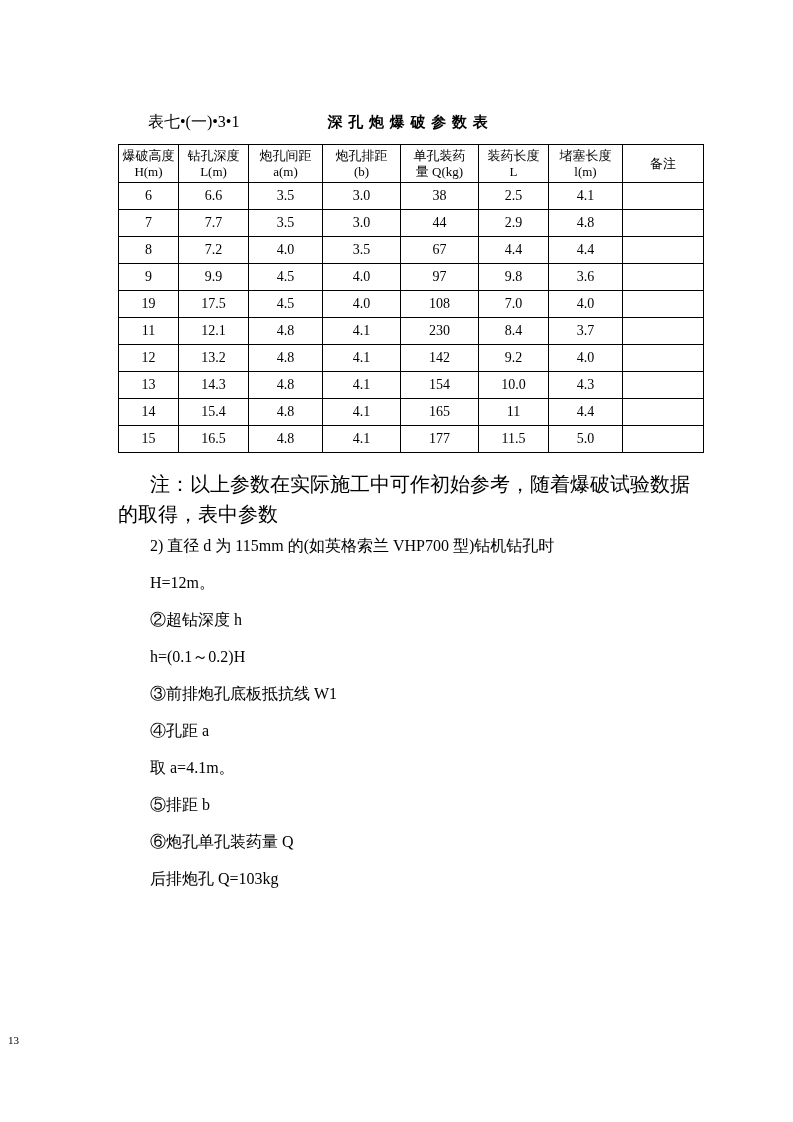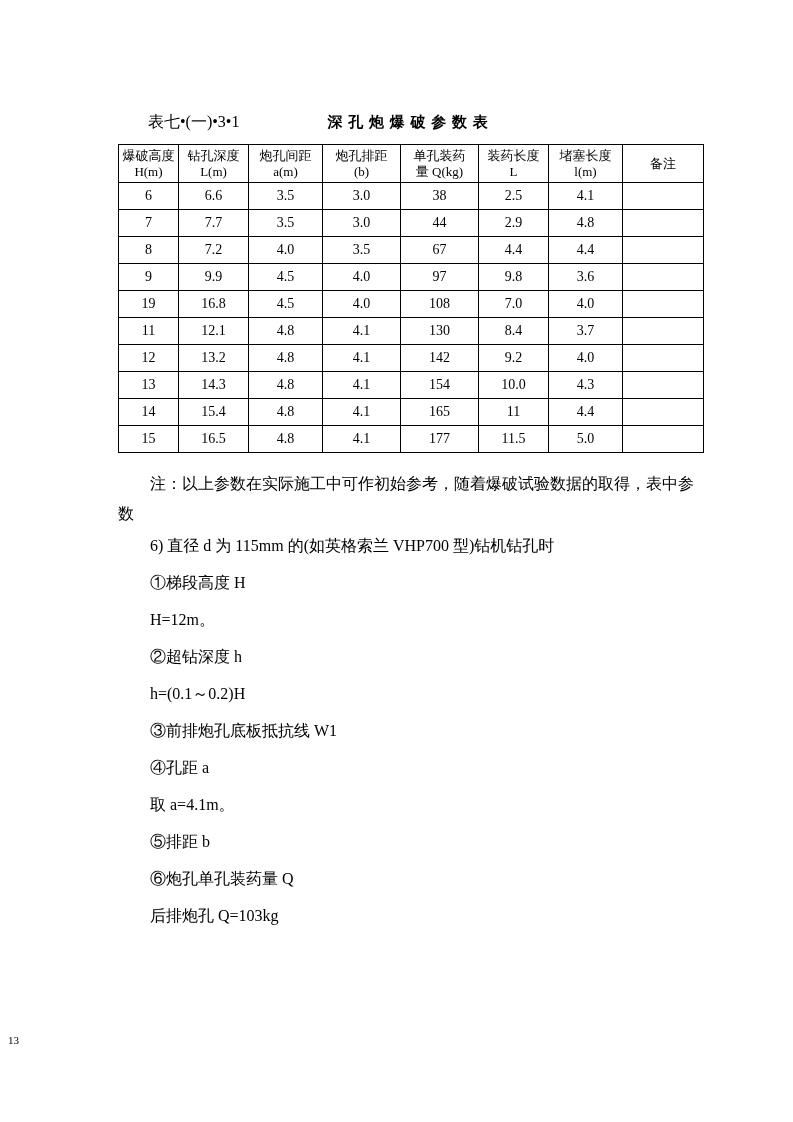--- a/index.html
+++ b/index.html
@@ -21,21 +21,21 @@
   table.param-table { width: 585px; border-collapse: collapse; table-layout: fixed; }
   .param-table th, .param-table td {
     border: 1px solid #000;
     text-align: center; vertical-align: middle;
     font-weight: normal; padding: 0;
     overflow: hidden;
   }
   .param-table th { font-size: 13px; line-height: 16px; height: 38px; }
   .param-table td { font-size: 14px; height: 27px; }
 
-  .note { margin: 16px 0 6px 0; font-size: 16px; line-height: 30px; }
+  .note { margin: 16px 0 6px 0; font-size: 20px; line-height: 30px; }
   .note-first { text-indent: 32px; }
 
   .paragraphs p { margin: 0 0 16px 0; font-size: 16px; line-height: 21px; text-indent: 32px; white-space: nowrap; }
 
   .page-number {
     position: absolute; left: 8px; top: 1034px;
     font-size: 11px;
   }
 </style>
 </head>
@@ -130,34 +130,34 @@
             <td>9.9</td>
             <td>4.5</td>
             <td>4.0</td>
             <td>97</td>
             <td>9.8</td>
             <td>3.6</td>
             <td></td>
           </tr>
           <tr>
             <td>19</td>
-            <td>16.8</td>
+            <td>17.5</td>
             <td>4.5</td>
             <td>4.0</td>
             <td>108</td>
             <td>7.0</td>
             <td>4.0</td>
             <td></td>
           </tr>
           <tr>
             <td>11</td>
             <td>12.1</td>
             <td>4.8</td>
             <td>4.1</td>
-            <td>130</td>
+            <td>230</td>
             <td>8.4</td>
             <td>3.7</td>
             <td></td>
           </tr>
           <tr>
             <td>12</td>
             <td>13.2</td>
             <td>4.8</td>
             <td>4.1</td>
             <td>142</td>
@@ -196,22 +196,21 @@
             <td></td>
           </tr>
         </tbody>
     </table>
 
     <div class="note">
         <div class="note-first">注：以上参数在实际施工中可作初始参考，随着爆破试验数据的取得，表中参数</div>
       </div>
 
     <div class="paragraphs">
-        <p>6) 直径 d 为 115mm 的(如英格索兰 VHP700 型)钻机钻孔时</p>
-        <p>①梯段高度 H</p>
+        <p>2) 直径 d 为 115mm 的(如英格索兰 VHP700 型)钻机钻孔时</p>
         <p>H=12m。</p>
         <p>②超钻深度 h</p>
         <p>h=(0.1～0.2)H</p>
         <p>③前排炮孔底板抵抗线 W1</p>
         <p>④孔距 a</p>
         <p>取 a=4.1m。</p>
         <p>⑤排距 b</p>
         <p>⑥炮孔单孔装药量 Q</p>
         <p>后排炮孔 Q=103kg</p>
       </div>

